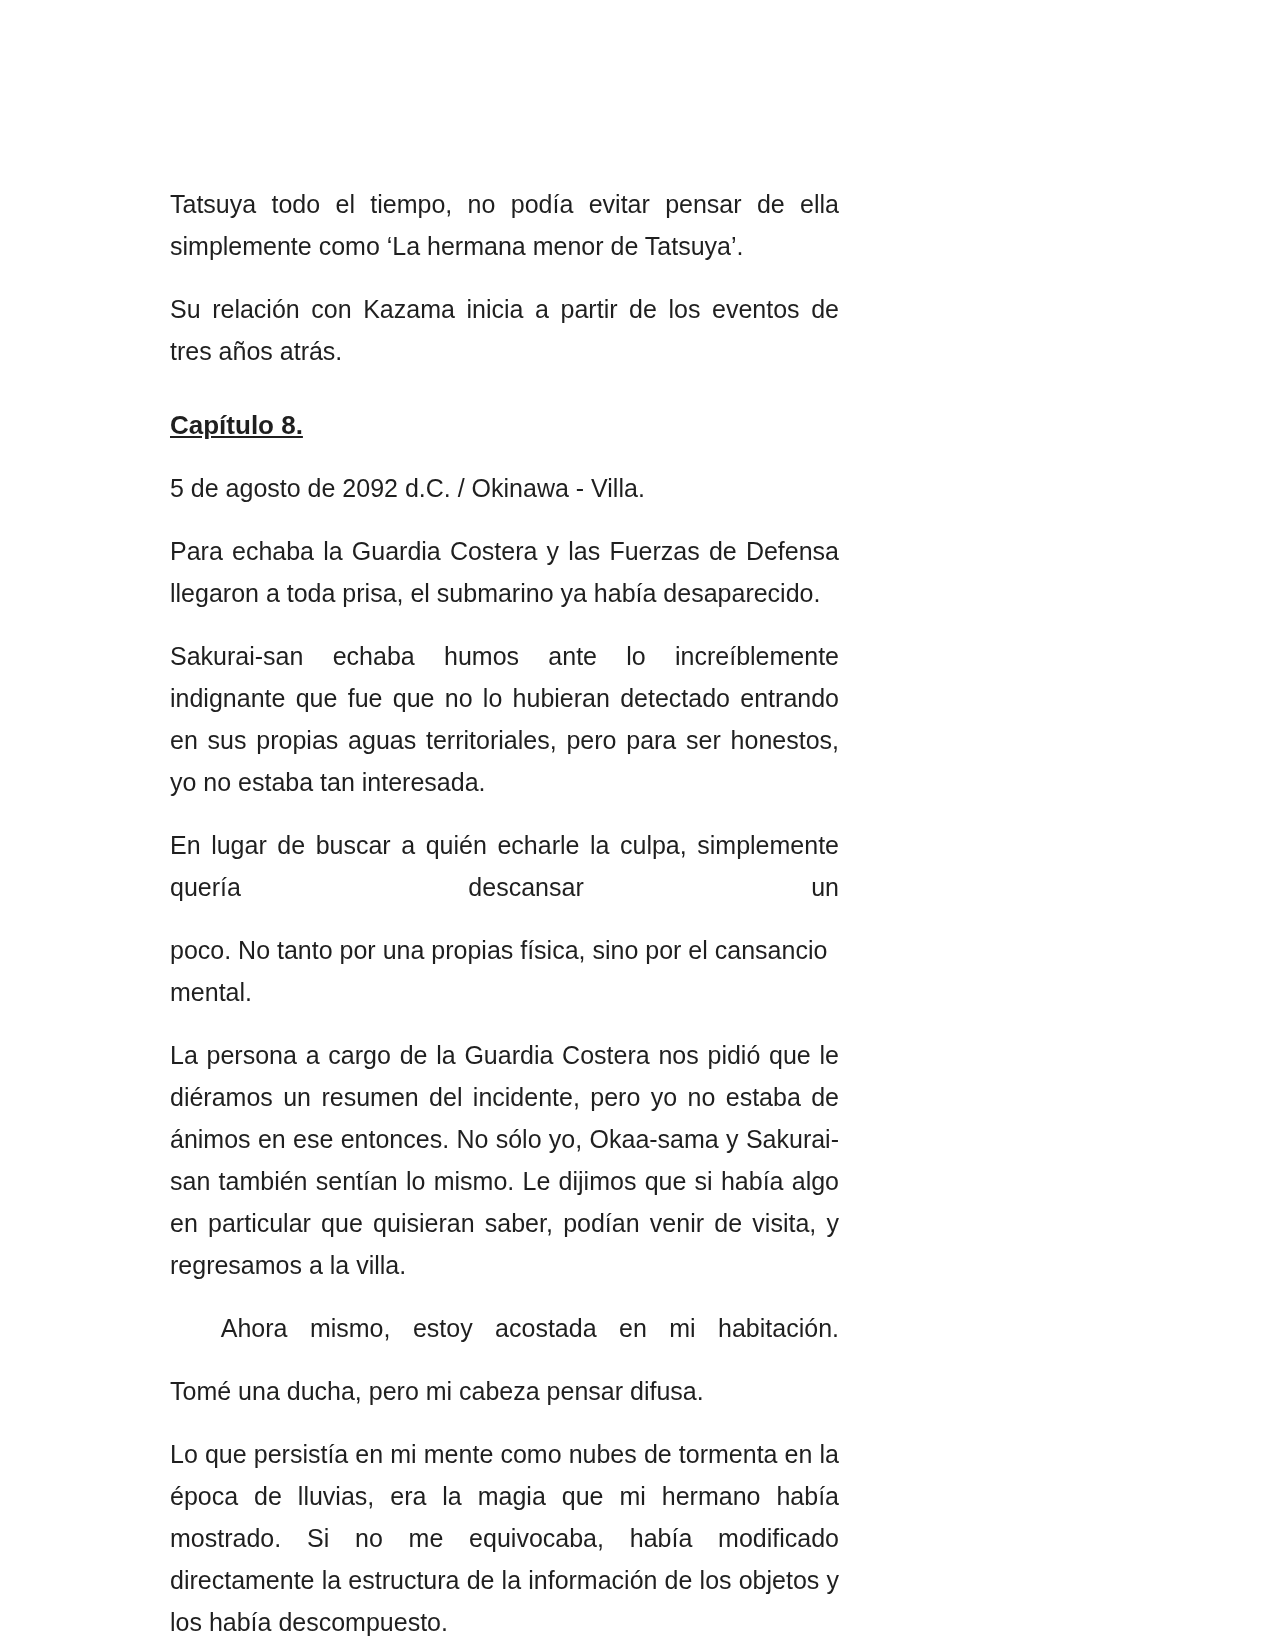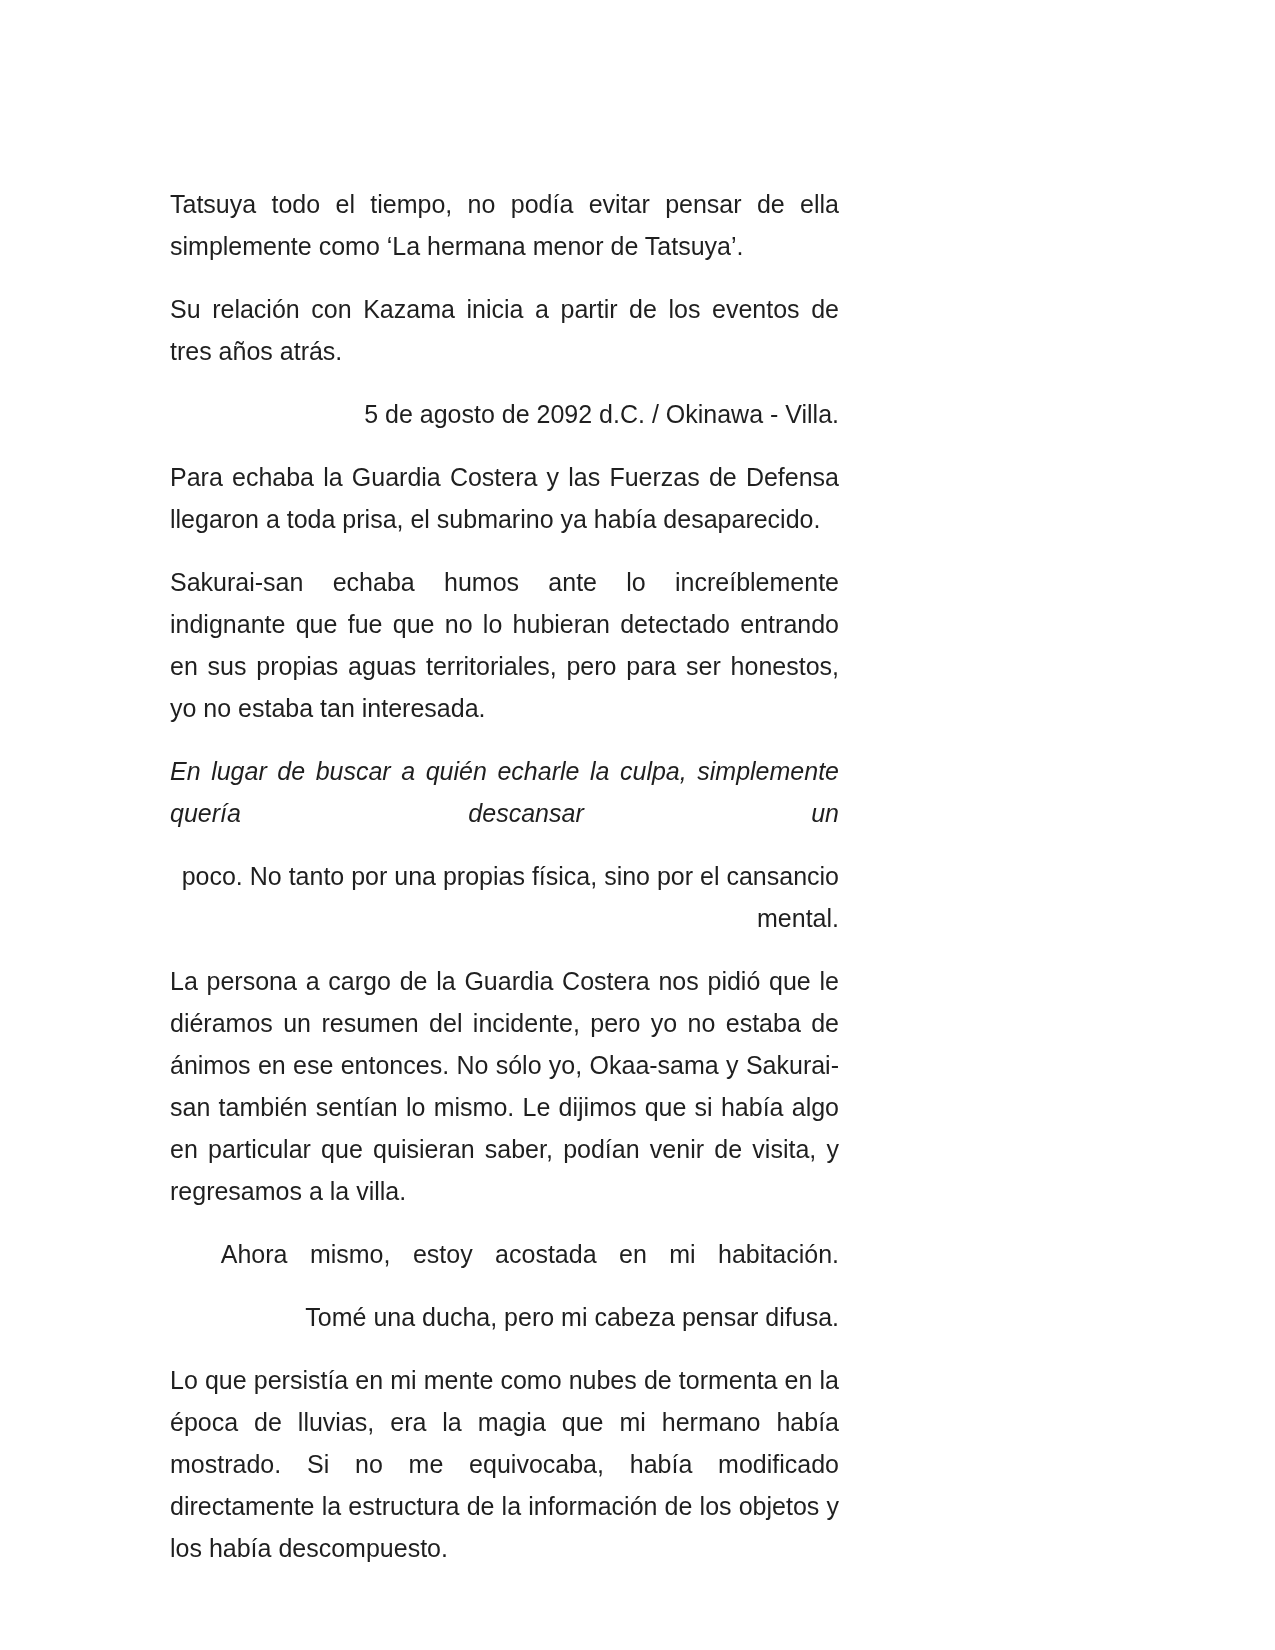--- a/index.html
+++ b/index.html
@@ -27,40 +27,40 @@
   .chapter-heading {
     margin: 32px 0 21px 0;
     font-weight: bold;
     text-decoration: underline;
     text-align: left;
     font-size: 26px;
   }
   .force-last-justify {
     text-align: justify;
     text-align-last: justify;
-    font-style: italic;
   }
   .wide-spacing {
     word-spacing: 0.62em;
     text-align: right;
   }
   .plain {
-    text-align: right;
+    text-align: left;
   }
 </style>
 </head>
 <body>
 
 <div class="page">
 
   <p class="para">Tatsuya todo el tiempo, no podía evitar pensar de ella simplemente como ‘La hermana menor de Tatsuya’.</p>
 
 
   <p class="para">Su relación con Kazama inicia a partir de los eventos de tres años atrás.</p>
 
+  <p class="para chapter-heading">Capítulo 8.</p>
 
   <p class="para plain">5 de agosto de 2092 d.C. / Okinawa - Villa.</p>
 
   <p class="para">Para echaba la Guardia Costera y las Fuerzas de Defensa llegaron a toda prisa, el submarino ya había desaparecido.</p>
 
   <p class="para">Sakurai-san echaba humos ante lo increíblemente indignante que fue que no lo hubieran detectado entrando en sus propias aguas territoriales, pero para ser honestos, yo no estaba tan interesada.</p>
 
   <p class="para force-last-justify">En lugar de buscar a quién echarle la culpa, simplemente quería descansar un</p>
 
   <p class="para plain">poco. No tanto por una propias física, sino por el cansancio mental.</p>

